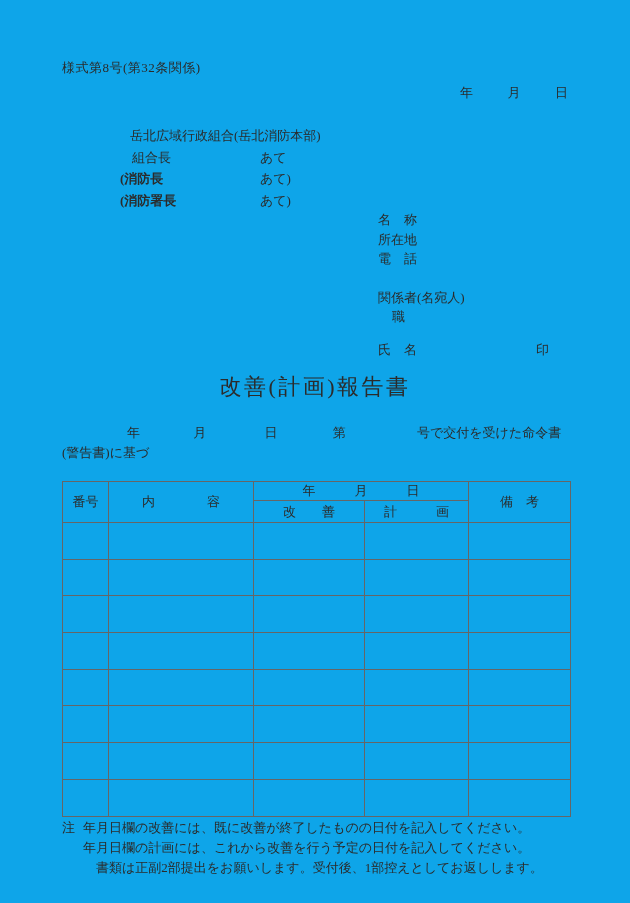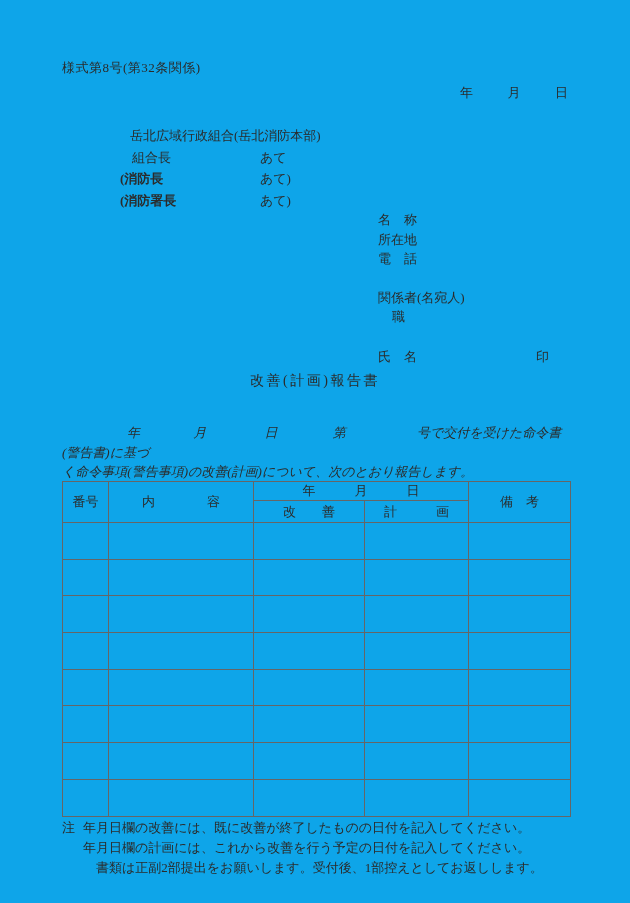--- a/index.html
+++ b/index.html
@@ -59,42 +59,41 @@
   
   .reporter {
     position: absolute;
     left: 378px;
     top: 210px;
     line-height: 19.5px;
     width: 220px;
   }
   .reporter .related { margin-top: 19px; }
   .reporter .position { padding-left: 14px; }
-  .reporter .name-row { position: relative; margin-top: 20px; }
+  .reporter .name-row { position: relative; margin-top: 13px; }
   .reporter .seal { position: absolute; left: 158px; top: 0; }
 
   
   .doc-title {
     position: absolute;
     left: 0;
     top: 372px;
     width: 100%;
     text-align: center;
-    font-size: 14px;
+    font-size: 22px;
     letter-spacing: 2.5px;
   }
 
   
   .intro {
     position: absolute;
     left: 62px;
     top: 423px;
     width: 512px;
     line-height: 19.5px;
-    font-style: italic;
   }
   .intro .seg-year  { margin-left: 65px; }
   .intro .seg-month { margin-left: 50px; }
   .intro .seg-day   { margin-left: 55px; }
   .intro .seg-no    { margin-left: 52px; }
   .intro .seg-rest  { margin-left: 68px; }
 
   
   table.report {
     position: absolute;
@@ -177,21 +176,20 @@
   <div class="doc-title">改善(計画)報告書</div>
 
   <div class="intro">
     <div class="line1">
       <span class="seg-year">年</span>
       <span class="seg-month">月</span>
       <span class="seg-day">日</span>
       <span class="seg-no">第</span>
       <span class="seg-rest">号で交付を受けた命令書(警告書)に基づ</span>
     </div>
-    <div class="line2">く命令事項(警告事項)の改善(計画)について、次のとおり報告します。</div>
   </div>
 
   <table class="report">
     <colgroup>
       <col class="c-num">
         <col class="c-content">
         <col class="c-improve">
         <col class="c-plan">
         <col class="c-remarks">
     </colgroup>

